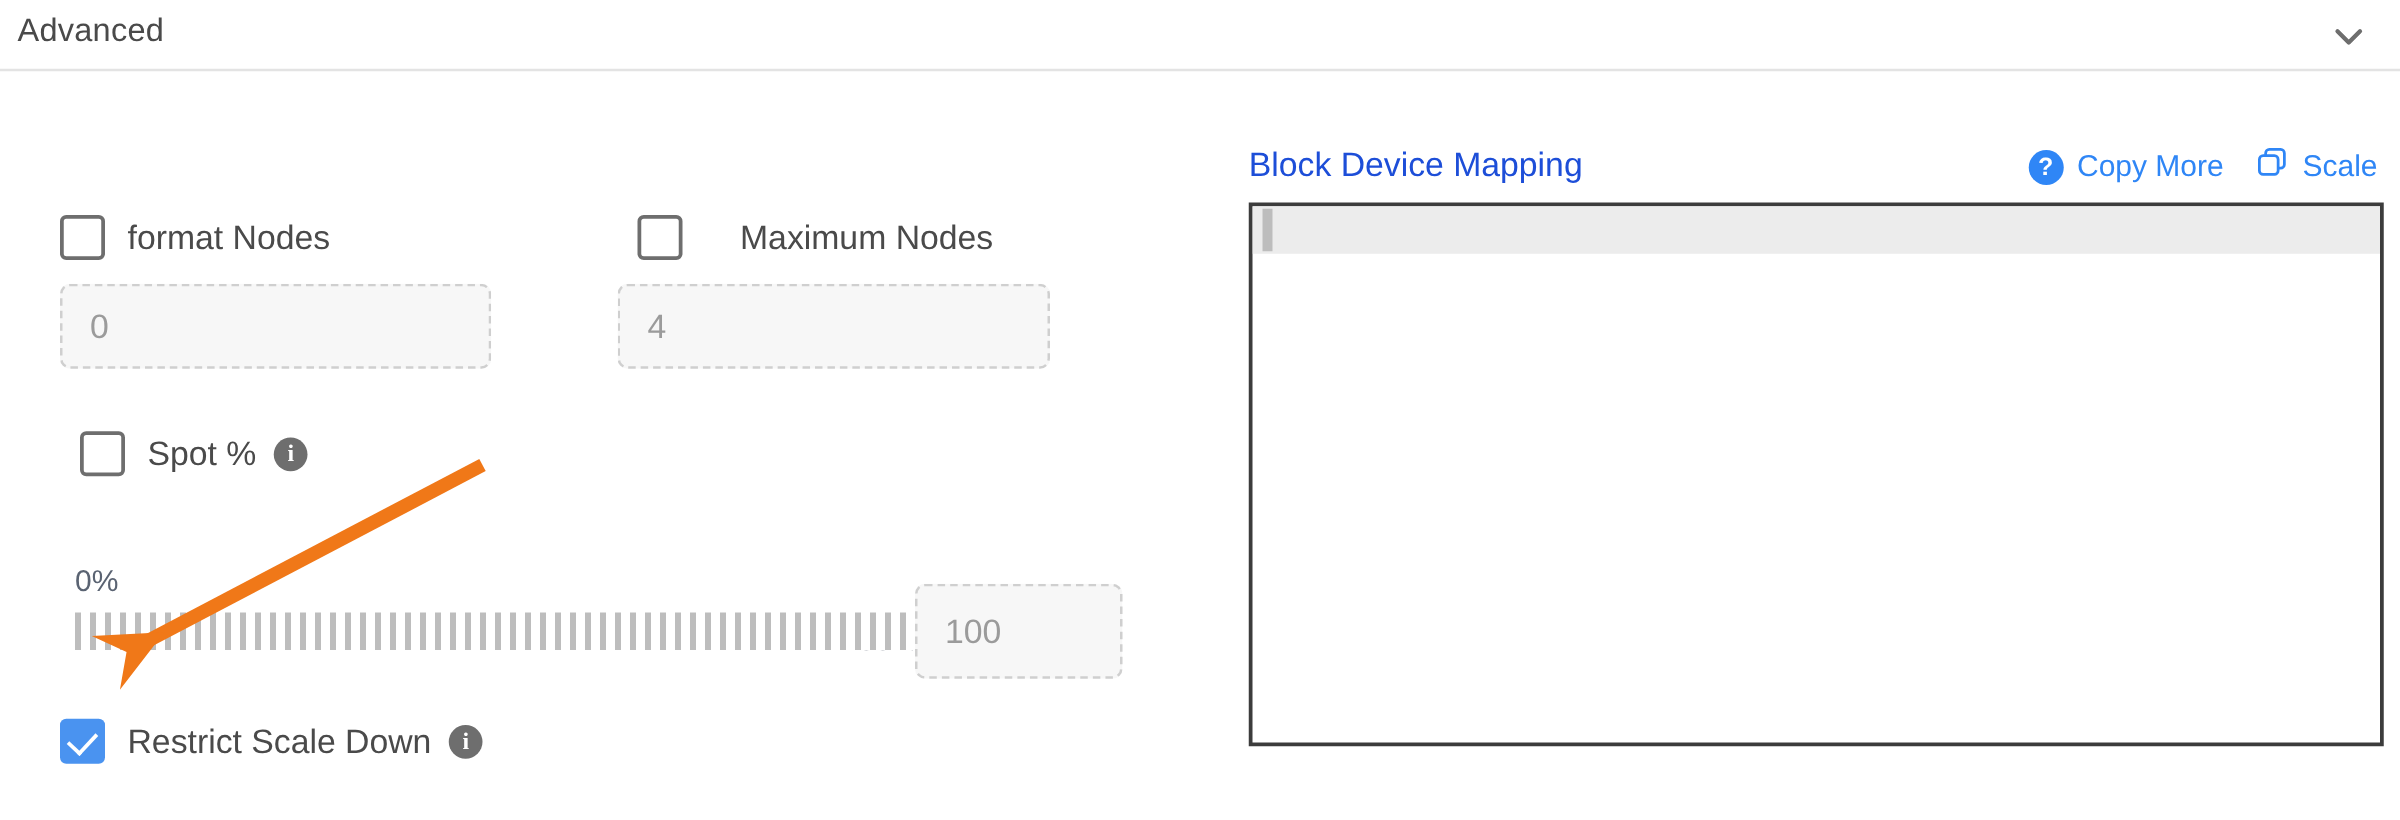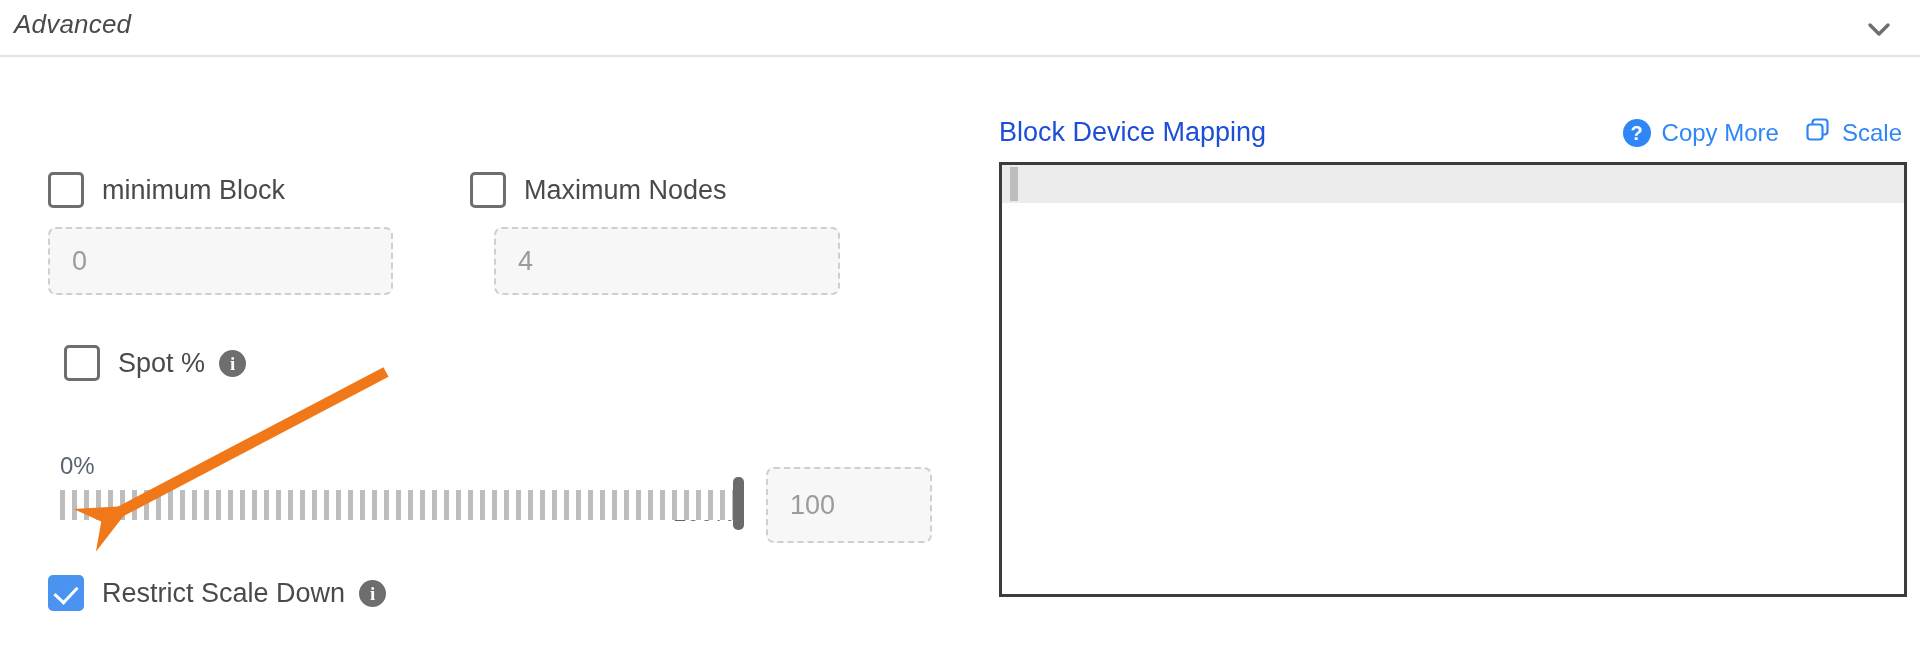--- a/index.html
+++ b/index.html
@@ -15,21 +15,21 @@
     position: relative;
     width: 1920px;
     height: 656px;
     background: #ffffff;
   }
 
   
   .section-header {
     position: absolute;
     left: 0; top: 0;
-    width: 1920px; height: 55px; font-style: italic;
+    width: 1920px; height: 55px;
   }
   .section-title {
     position: absolute;
     left: 14px; top: 9px;
     font-size: 26px;
     color: #4a4a4a;
     font-weight: 400;
     letter-spacing: 0.2px;
   }
   .collapse-chevron {
@@ -251,27 +251,27 @@
         <path d="M8 13 L17 22 L26 13" fill="none" stroke="#6e6e6e" stroke-width="3.4" stroke-linecap="round" stroke-linejoin="round"></path>
       </svg>
     </div>
   </div>
   <div class="header-rule"></div>
 
   <div class="left-col">
 
     <div class="checkbox-row" style="left:48px; top:115px;">
       <div class="cb"></div>
-      <div class="cb-label">minimum Block</div>
+      <div class="cb-label">format Nodes</div>
     </div>
     <div class="num-input" style="left:48px; top:170px; width:345px; height:68px;">
       <span>0</span>
     </div>
 
-    <div class="checkbox-row" style="left:470px; top:115px;">
+    <div class="checkbox-row" style="left:510px; top:115px;gap:28px;">
       <div class="cb"></div>
       <div class="cb-label">Maximum Nodes</div>
     </div>
     <div class="num-input" style="left:494px; top:170px; width:346px; height:68px;">
       <span>4</span>
     </div>
 
     <div class="checkbox-row" style="left:64px; top:288px;">
       <div class="cb"></div>
       <div class="cb-label">Spot %</div>
@@ -279,21 +279,21 @@
     </div>
 
     <div class="slider-wrap">
       <div class="slider-min" style="left:60px; top:395px;">0%</div>
       <div class="slider-max" style="left:673px; top:395px;margin-top:47px;">100%</div>
       <div class="slider-track">
         <div class="ticks"></div>
       </div>
       <div class="slider-handle"></div>
     </div>
-    <div class="num-input" style="left:766px; top:410px; width:166px; height:76px;">
+    <div class="num-input" style="left:732px; top:410px; width:166px; height:76px;">
       <span>100</span>
     </div>
 
     <div class="checkbox-row" style="left:48px; top:518px;">
       <div class="cb checked"></div>
       <div class="cb-label">Restrict Scale Down</div>
       <div class="info-icon">i</div>
     </div>
 
   </div>

